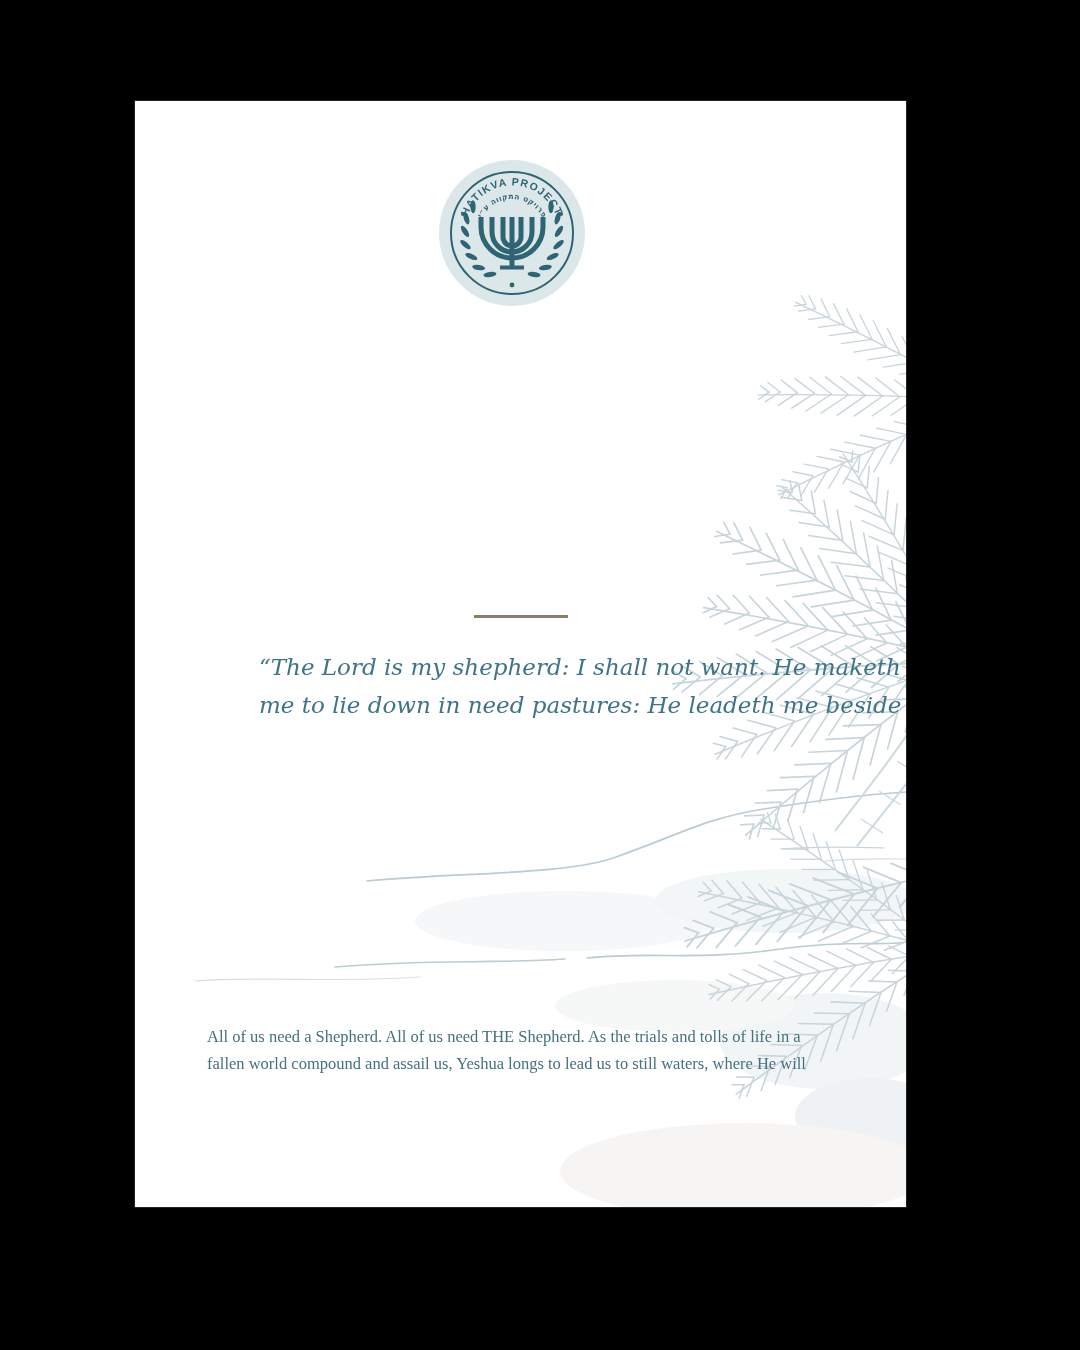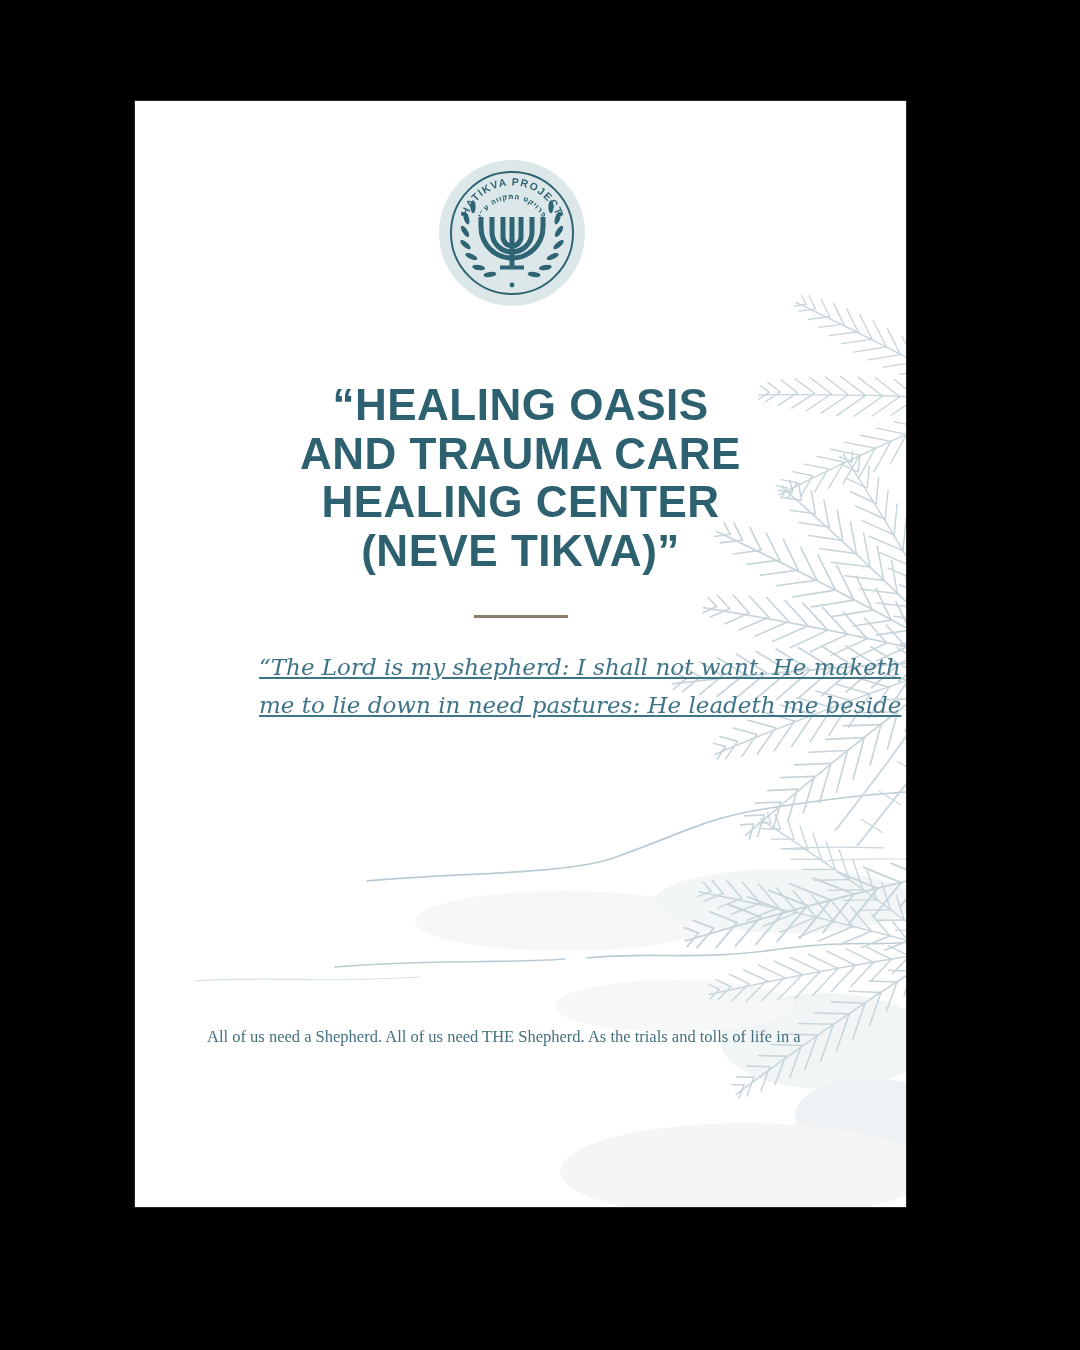--- a/index.html
+++ b/index.html
@@ -26,21 +26,21 @@
     font-weight:700;font-size:44px;line-height:48.5px;letter-spacing:.5px;
     color:#2d6170;
   }
   .divider{
     position:absolute;left:calc(50% - 47px);top:514px;width:94px;height:3px;
     background:#8c7e6c;
   }
   .quote{
     position:absolute;left:124px;top:548px;width:560px;
     font-family:"DejaVu Serif",serif;font-style:italic;
-    font-size:23px;line-height:37.5px;color:#3e7488;white-space:nowrap;text-decoration:underline;
+    font-size:23px;line-height:37.5px;color:#3e7488;white-space:nowrap;
   }
   .body-text{
     position:absolute;left:72px;top:922px;width:640px;
     font-family:"Liberation Serif",serif;
     font-size:16.5px;line-height:27px;color:#44717f;white-space:nowrap;
   }
 </style>
 </head>
 <body>
 
@@ -142,32 +142,27 @@
         <ellipse transform="rotate(342) translate(48,0) rotate(125)" rx="6.5" ry="2.6"></ellipse>
         <ellipse transform="rotate(358) translate(47,0) rotate(125)" rx="6.5" ry="2.6"></ellipse>
         <ellipse transform="rotate(14) translate(48,0) rotate(125)" rx="6.5" ry="2.6"></ellipse>
         <ellipse transform="rotate(30) translate(47,0) rotate(125)" rx="6.5" ry="2.6"></ellipse>
         <ellipse transform="rotate(46) translate(48,0) rotate(125)" rx="6.5" ry="2.6"></ellipse>
         <ellipse transform="rotate(62) translate(47,0) rotate(125)" rx="6.5" ry="2.6"></ellipse>
       </g>
     </svg>
 
 
-    <div class="title">
-      <div>“HEALING OASIS</div>
-      <div>AND TRAUMA CARE</div>
-      <div>HEALING CENTER</div>
-      <div>(NEVE TIKVA)”</div>
-    </div>
 
     <div class="divider"></div>
 
     <div class="quote">
       <div>“The Lord is my shepherd: I shall not want.  He maketh</div>
       <div>me to lie down in need pastures: He leadeth me beside</div>
     </div>
 
     <div class="body-text">
       <div>All of us need a Shepherd. All of us need THE Shepherd. As the trials and tolls of life in a</div>
+      <div>fallen world compound and assail us, Yeshua longs to lead us to still waters, where He will</div>
     </div>
 
   </div>
 </div>
 
 </body></html>

